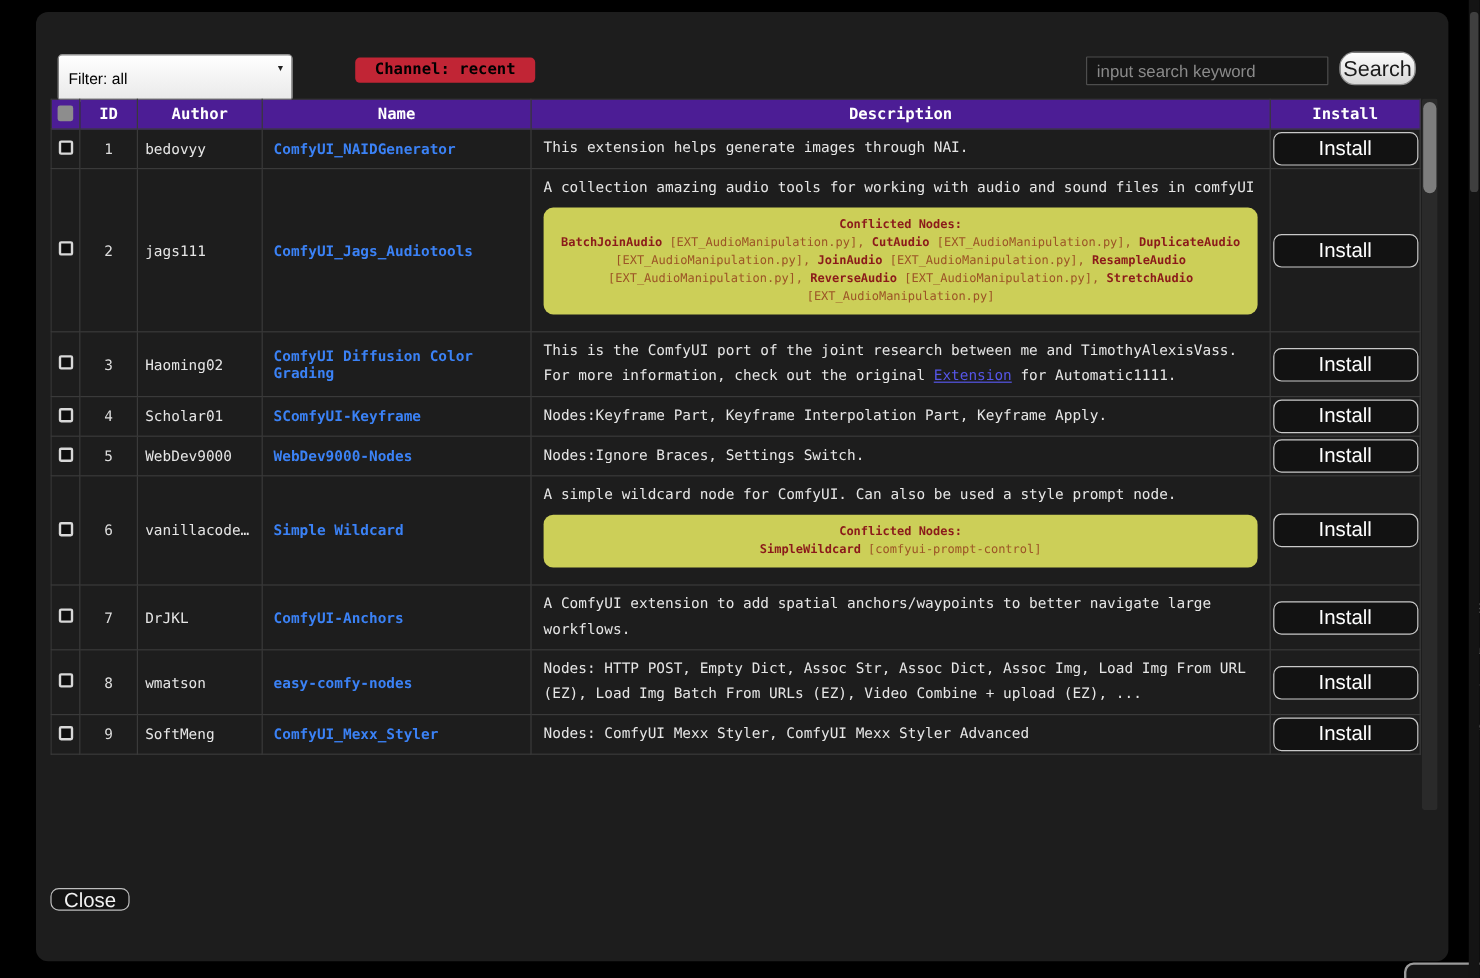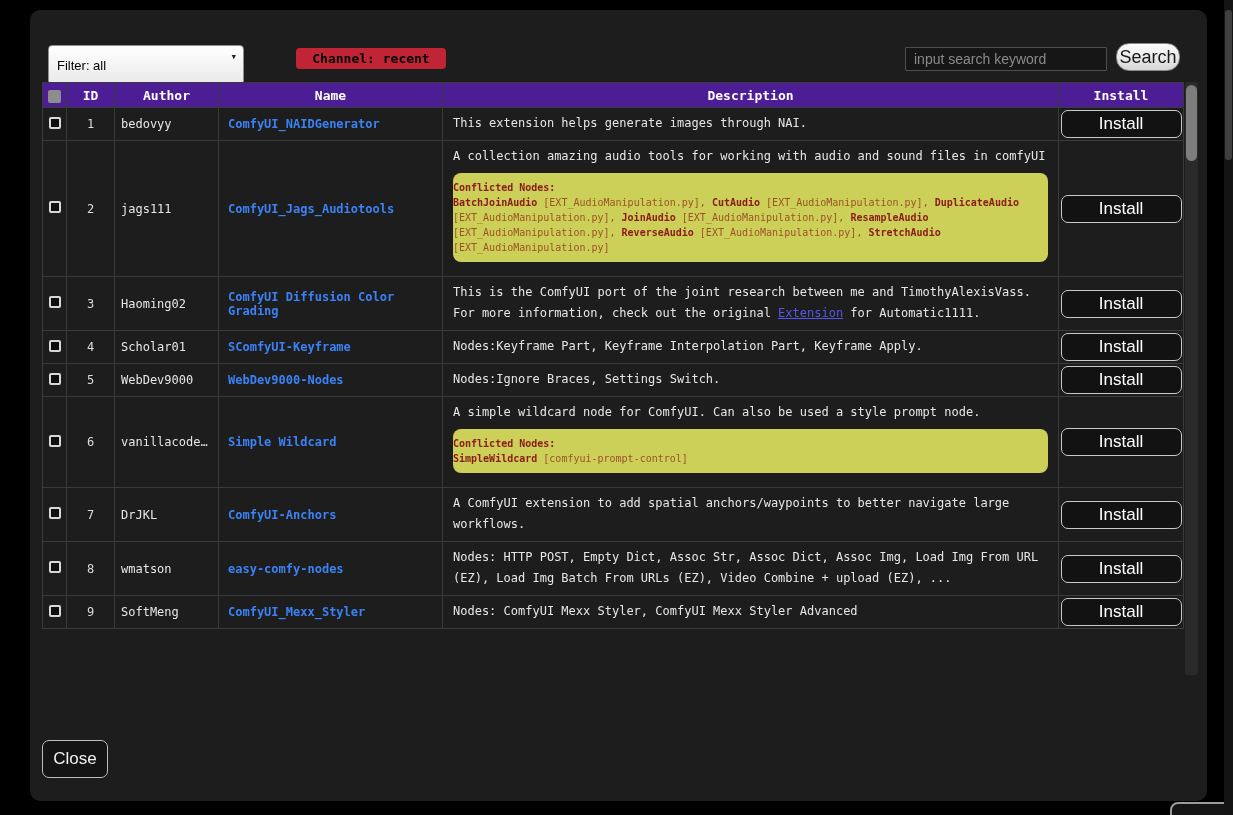--- a/index.html
+++ b/index.html
@@ -70,39 +70,39 @@
   .desc-link { color: #5656e8; text-decoration: underline; cursor: pointer; }
   .install-cell { text-align: center; }
   .install-btn {
     width: 121px; height: 28px; background: #121212; color: #fff;
     border: 1px solid #c9c9c9; border-radius: 7px;
     font: 17px "Liberation Sans", sans-serif; cursor: pointer;
   }
 
   .conflict-box {
     margin: 6px 2px 8px 0; background: #cccf58; border-radius: 8px;
-    padding: 7px 0; color: #8b1a1a;
+    padding: 7px 0; color: #8b1a1a; text-align: center;
   }
   .conflict-title { font: bold 10px "DejaVu Sans Mono", monospace; line-height: 15px; }
   .conflict-items { font-size: 10px; line-height: 15px; }
   .conflict-node { font-weight: bold; color: #8b1a1a; }
   .conflict-src { color: #9c5426; }
 
   .table-scrollbar {
     position: absolute; right: 0; top: 0; width: 13px; height: 593px;
     background: #2a2a2a; border-radius: 2px;
   }
   .table-scroll-thumb {
     position: absolute; left: 1px; top: 3px; width: 11px; height: 76px;
     background: #7d7d7d; border-radius: 6px;
   }
 
   
   .close-btn {
-    position: absolute; left: 12px; top: 730px; width: 66px; height: 38px;
+    position: absolute; left: 12px; top: 730px; width: 66px; height: 19px;
     background: #141414; color: #f2f2f2; border: 1px solid #bdbdbd;
     border-radius: 7px; font: 17px "Liberation Sans", sans-serif; cursor: pointer;
   }
 
   
   .browser-scrollbar {
     position: absolute; right: 0; top: 0; width: 9px; height: 815px; background: #141414;
   }
   .browser-thumb { position: absolute; left: 1px; top: 10px; width: 7px; height: 150px; background: #3f3f3f; border-radius: 3px; }
   .edge-fragment {

